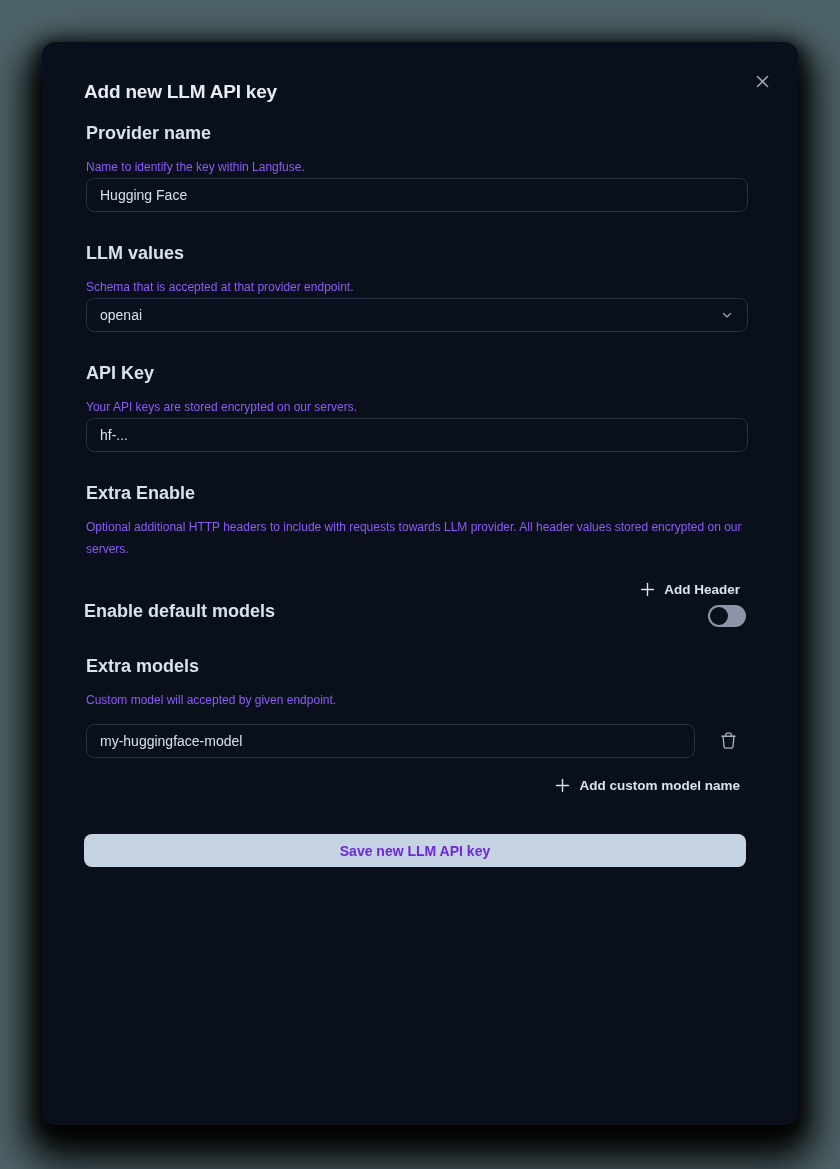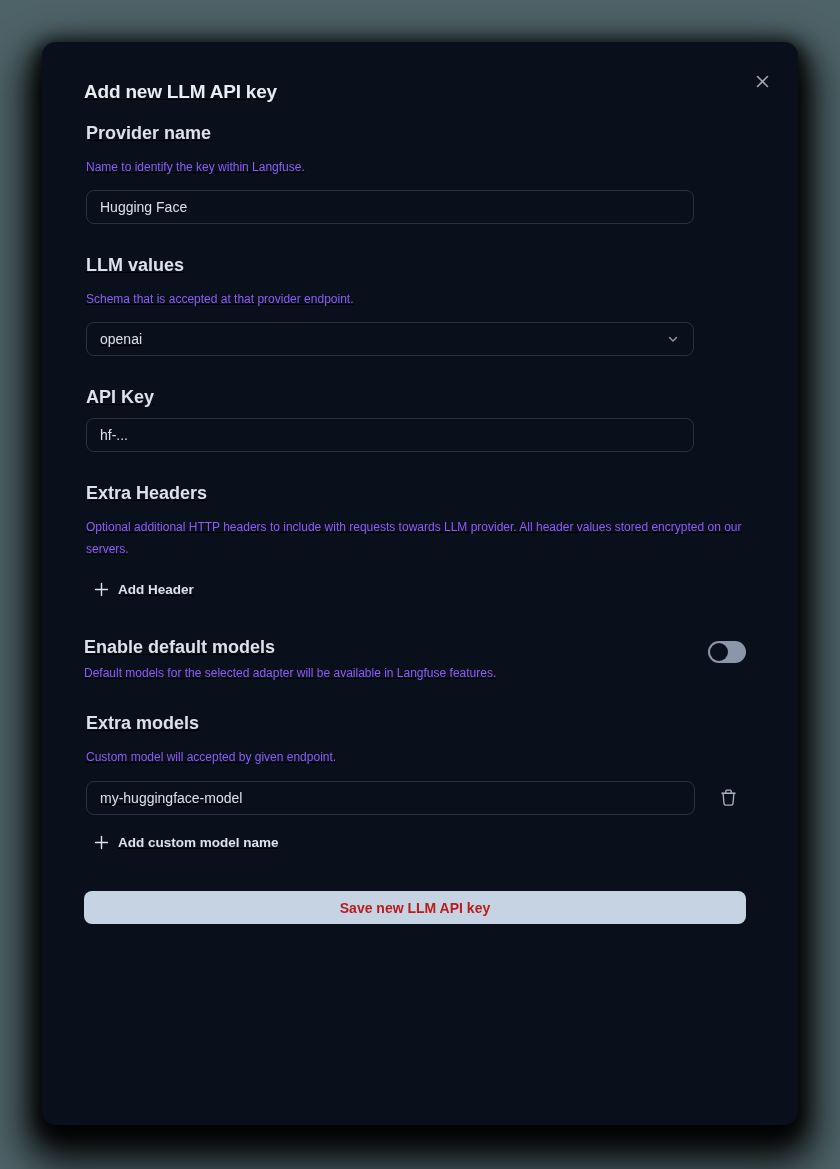--- a/index.html
+++ b/index.html
@@ -10,21 +10,20 @@
     position: relative;
   }
   .modal {
     position: absolute;
     left: 42px; top: 42px;
     width: 756px; height: 1083px;
     background: #0a0f1c;
     border-radius: 14px;
     box-shadow: 0 22px 38px 16px rgba(0,0,0,0.92), 0 6px 18px 6px rgba(0,0,0,0.8);
     padding: 38px 42px 0 42px;
-    text-decoration: underline;
   }
   .modal-title {
     font-size: 19px;
     font-weight: 700;
     color: #e8edf4;
     letter-spacing: -0.2px;
     line-height: 24px;
   }
   .close-btn {
     position: absolute;
@@ -44,22 +43,21 @@
     line-height: 17px;
   }
   .field-desc {
     margin-top: 14px;
     font-size: 12px;
     color: #8b5cf6;
     line-height: 22px;
     max-width: 662px;
   }
   .control {
-    margin-top: 12px;
-    width: 608px;
+    width: 662px;
     height: 34px;
     border: 1px solid #283043;
     border-radius: 8px;
     background: transparent;
     color: #d9e0ea;
     font-size: 14px;
     font-family: "Liberation Sans", sans-serif;
     padding: 0 13px;
     outline: none;
   }
@@ -67,41 +65,41 @@
     display: flex;
     align-items: center;
     justify-content: space-between;
     cursor: pointer;
     gap: 28px;
   }
   .add-row {
     margin-top: 16px;
     width: 662px;
     display: flex;
-    justify-content: flex-start;
+    justify-content: flex-end;
   }
   .add-btn {
     display: inline-flex;
     align-items: center;
     gap: 9px;
     background: transparent;
     border: none;
     cursor: pointer;
     color: #dce2ec;
     font-size: 13.5px;
     font-weight: 700;
     font-family: "Liberation Sans", sans-serif;
     padding: 6px 8px;
   }
   .toggle-group {
-    margin-top: 36px;
     display: flex;
     justify-content: space-between;
     align-items: flex-start;
     width: 662px;
+    text-align: right;
   }
   .toggle-texts .field-desc { margin-top: 6px; }
   .switch {
     position: relative;
     width: 38px; height: 22px;
     border-radius: 11px;
     background: #8b96a8;
     border: none;
     cursor: pointer;
     flex: 0 0 auto;
@@ -130,21 +128,21 @@
     width: 24px; height: 24px;
     display: flex; align-items: center; justify-content: center;
   }
   .save-btn {
     margin-top: 35px;
     width: 662px;
     height: 33px;
     border: none;
     border-radius: 8px;
     background: #c5d3e3;
-    color: #b91c1c;
+    color: #6d28d9;
     font-size: 14px;
     font-weight: 600;
     font-family: "Liberation Sans", sans-serif;
     cursor: pointer;
   }
   svg { display: block; }
 </style>
 </head>
 <body>
 
@@ -180,45 +178,45 @@
         </svg>
       </span>
     </div>
   </div>
 
   
 
   
   <div class="group">
     <div class="field-label">API Key</div>
+    <div class="field-desc">Your API keys are stored encrypted on our servers.</div>
     <input class="control" type="text" value="hf-..." style="">
   </div>
 
   
   <div class="group">
-    <div class="field-label">Extra Headers</div>
+    <div class="field-label">Extra Enable</div>
     <div class="field-desc">Optional additional HTTP headers to include with requests towards LLM provider. All header values stored encrypted on our servers.</div>
     <div class="add-row">
       <button class="add-btn">
         <span>
           <svg width="15" height="15" viewBox="0 0 15 15" fill="none" stroke="#dce2ec" stroke-width="1.4" stroke-linecap="round">
             <line x1="7.5" y1="1.5" x2="7.5" y2="13.5"></line>
             <line x1="1.5" y1="7.5" x2="13.5" y2="7.5"></line>
           </svg>
         </span>
         <span>Add Header</span>
       </button>
     </div>
   </div>
 
   
   <div class="toggle-group">
     <div class="toggle-texts">
       <div class="field-label">Enable default models</div>
-      <div class="field-desc">Default models for the selected adapter will be available in Langfuse features.</div>
     </div>
     <button class="switch" aria-checked="off">
       <span class="thumb"></span>
     </button>
   </div>
 
   
   <div class="group custom-group">
     <div class="field-label">Extra models</div>
     <div class="field-desc">Custom model will accepted by given endpoint.</div>

